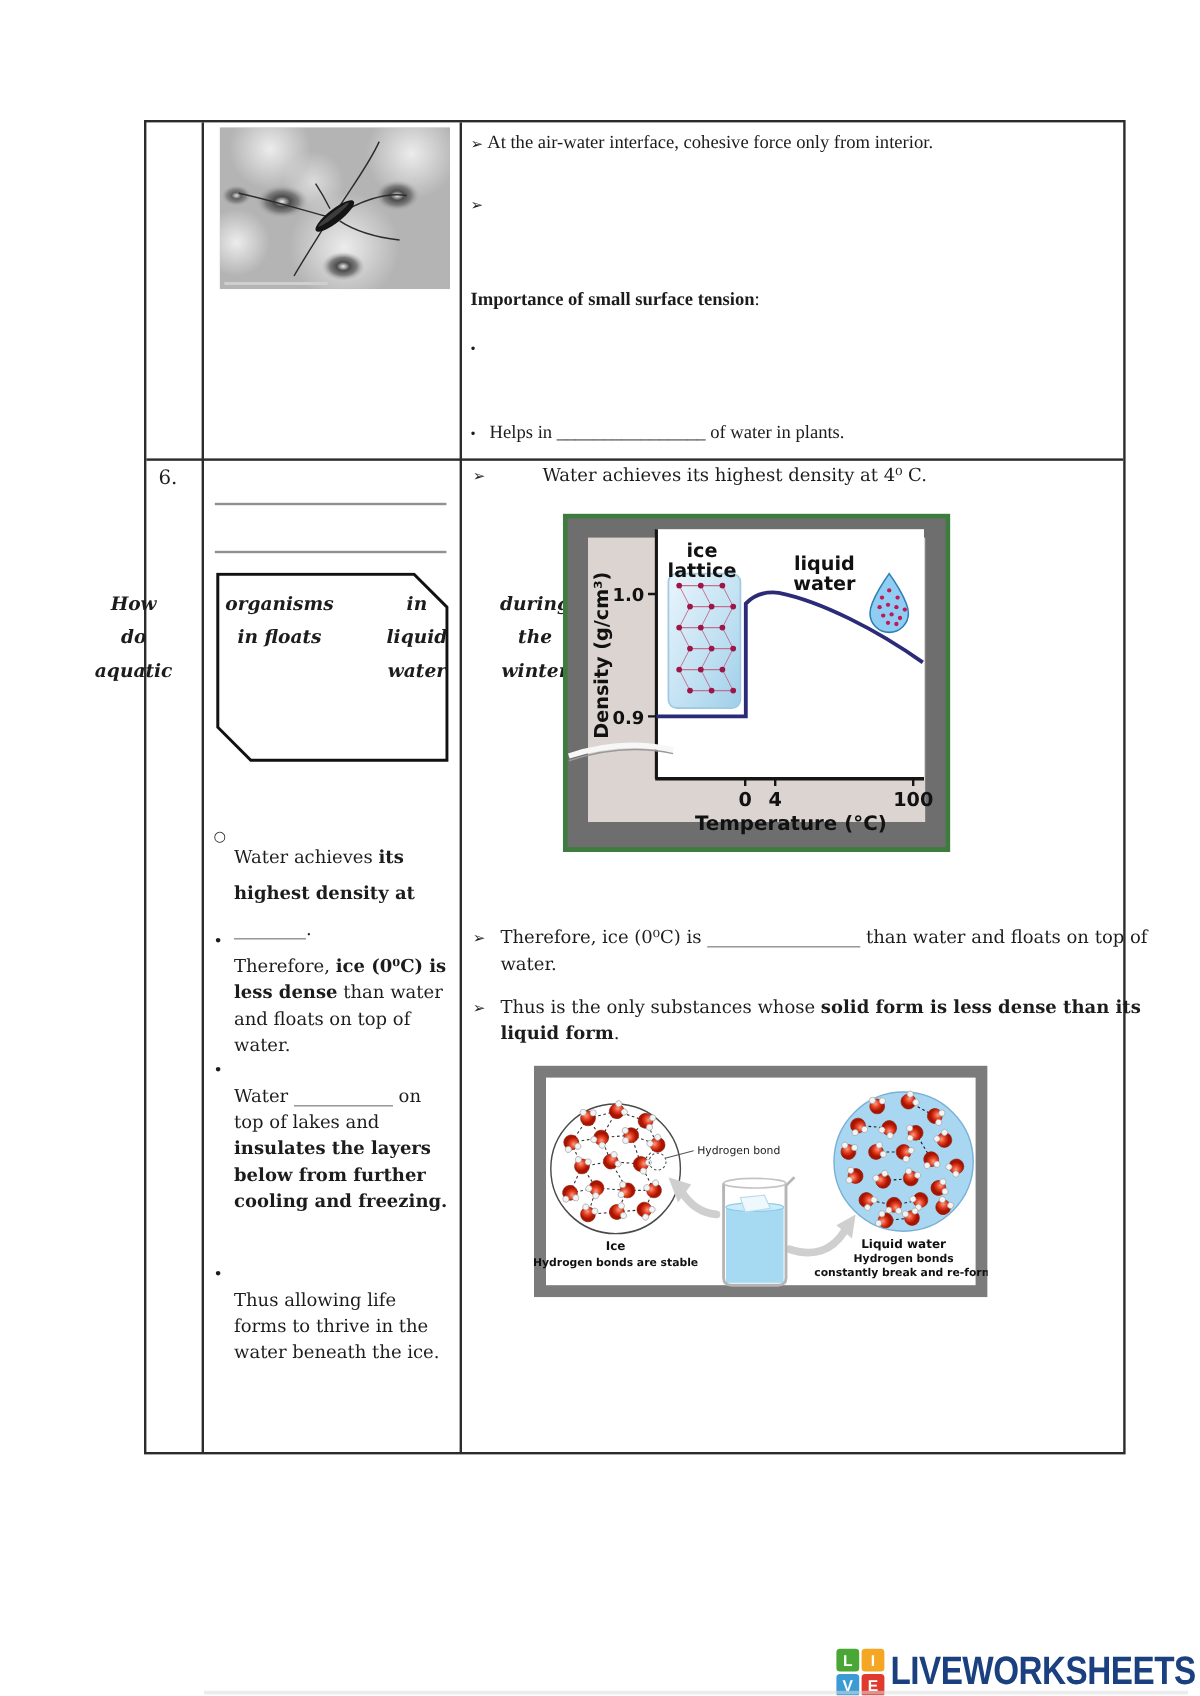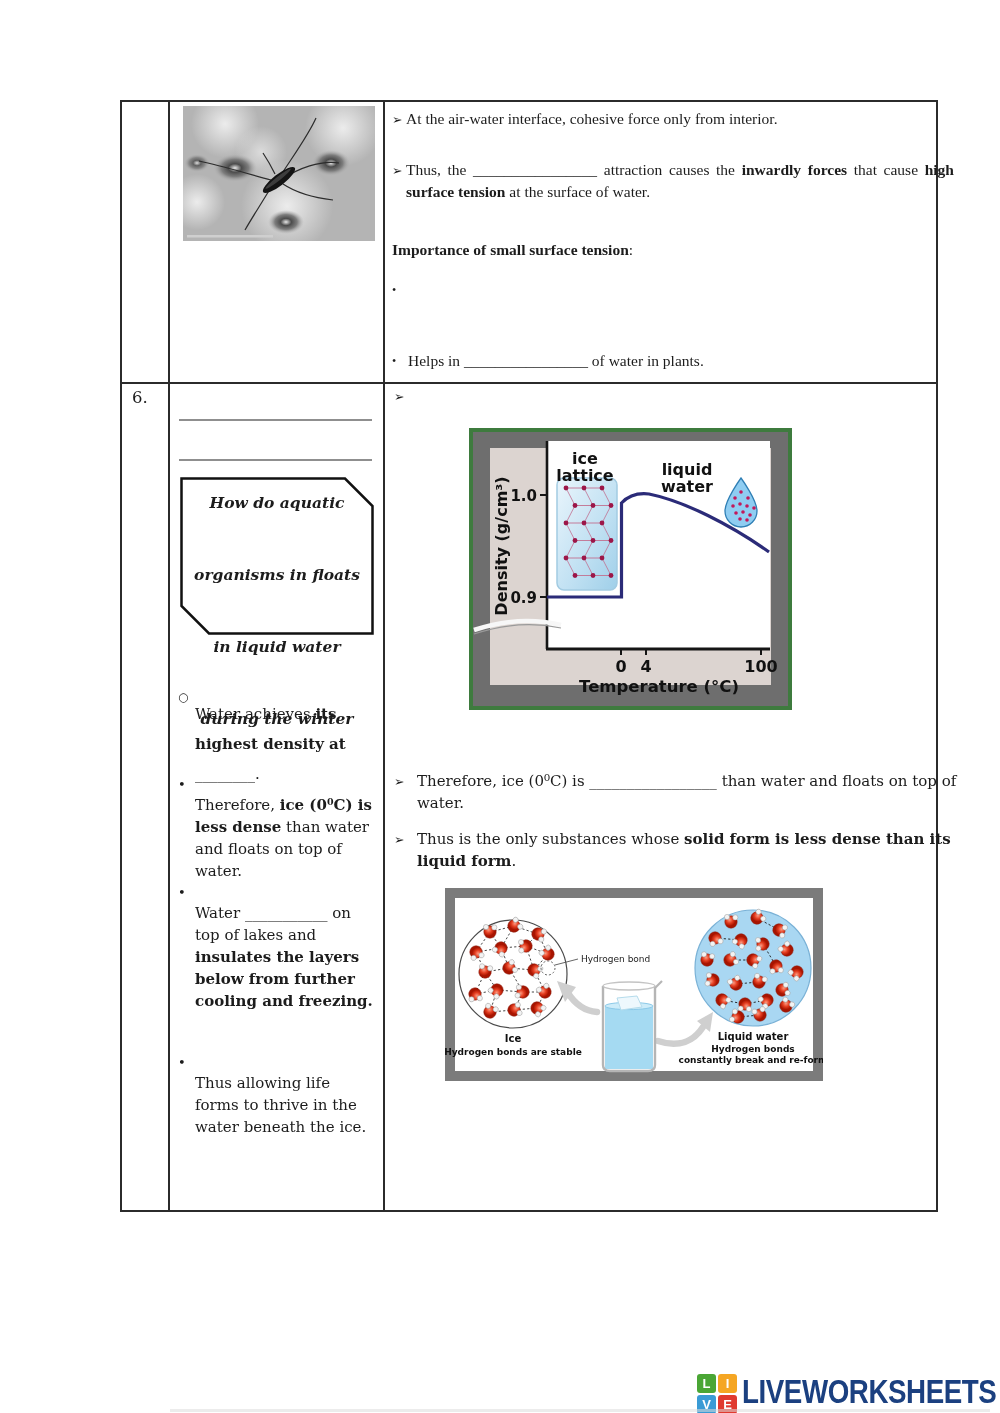--- a/index.html
+++ b/index.html
@@ -14,22 +14,22 @@
   .j{text-align:justify;}
   .b{font-weight:700;}
   .arr{position:absolute;left:0;top:1px;font-family:"DejaVu Sans",sans-serif;font-size:12.5px;}
   .mk{position:absolute;left:0;top:0;}
   .bk{font-family:"DejaVu Serif",serif;font-size:15px;line-height:22px;}
   .num{position:absolute;left:10px;top:286px;font-size:16.5px;font-family:"DejaVu Serif",serif;}
   .wline{position:absolute;height:0;border-top:2px solid #8f8f8f;}
   
   .qbox{position:absolute;left:58px;top:375px;width:194px;height:158px;}
   .qbox svg{position:absolute;inset:0;}
-  .qtext{position:absolute;left:10px;right:10px;top:12px;bottom:10px;display:flex;flex-direction:column;
-         justify-content:space-between;text-align:center;font-family:"DejaVu Serif",serif;
+  .qtext{position:absolute;left:10px;right:10px;top:12px;bottom:10px;display:flex;flex-direction:row;
+         justify-content:center;text-align:center;font-family:"DejaVu Serif",serif;
          font-style:italic;font-weight:700;font-size:15.5px;line-height:28px;gap:44px;}
   
   .lb{position:absolute;left:56px;width:196px;font-family:"DejaVu Serif",serif;font-size:15px;line-height:22px;}
   .lb .bt{display:block;padding-left:17px;margin-top:20px;}
   
   .logo{position:absolute;left:697px;top:1371px;display:flex;align-items:flex-start;}
   .logo-grid{display:grid;grid-template-columns:19px 19px;grid-auto-rows:19px;gap:2px;margin-right:5px;margin-top:3px;}
   .tile{border-radius:3px;color:#fff;font-family:"Liberation Sans",sans-serif;font-weight:700;font-size:13px;
         display:flex;align-items:center;justify-content:center;line-height:1;}
   .logo-text{font-family:"Liberation Sans",sans-serif;font-weight:700;font-size:33px;letter-spacing:-.5px;
@@ -83,21 +83,20 @@
       </g>
       <rect x="4" y="129" width="86" height="2.5" fill="#cfcfcf"></rect>
     </svg>
 
     <div class="para" style="left:270px;top:6px;width:546px;padding-left:14px">
       <span class="arr">➢</span>
       <span><span>At the air-water interface, cohesive force only from interior.</span></span>
     </div>
     <div class="para j" style="left:270px;top:57px;width:548px;padding-left:14px">
       <span class="arr">➢</span>
-      <span><span>Thus, the ________________ attraction causes the </span><span class="b">inwardly forces</span><span> that cause </span><span class="b">high surface tension</span><span> at the surface of water.</span></span>
     </div>
     <div class="para" style="left:270px;top:137px;width:546px"><span class="b">Importance of small surface tension</span><span>:</span></div>
     <div class="para" style="left:270px;top:177px;width:546px;padding-left:16px">
       <span class="mk" style="font-size:12px">•</span>
     </div>
     <div class="para" style="left:270px;top:248px;width:546px;padding-left:16px">
       <span class="mk" style="font-size:12px">•</span>
       <span><span>Helps in ________________ of water in plants.</span></span>
     </div>
 
@@ -130,20 +129,21 @@
       <span class="mk" style="font-size:13px">•</span>
       <span class="bt"><span>Water ___________ on top of lakes and </span><span class="b">insulates the layers below from further cooling and freezing.</span></span>
     </div>
     <div class="lb" style="top:950px">
       <span class="mk" style="font-size:13px">•</span>
       <span class="bt"><span>Thus allowing life forms to thrive in the water beneath the ice.</span></span>
     </div>
 
     <div class="para bk" style="left:272px;top:283px;width:540px;padding-left:58px">
       <span class="arr">➢</span>
+      <span><span>Water achieves its highest density at 4⁰ C.</span></span>
     </div>
 
     <svg style="position:absolute;left:347px;top:326px" width="323" height="282" viewBox="0 0 323 282">
       <defs>
         <linearGradient id="iceGrad" x1="0" y1="0" x2="1" y2="1">
           <stop offset="0%" stop-color="#eaf5fc"></stop>
             <stop offset="60%" stop-color="#bfe0f2"></stop>
             <stop offset="100%" stop-color="#9fcfe9"></stop>
         </linearGradient>
       </defs>

